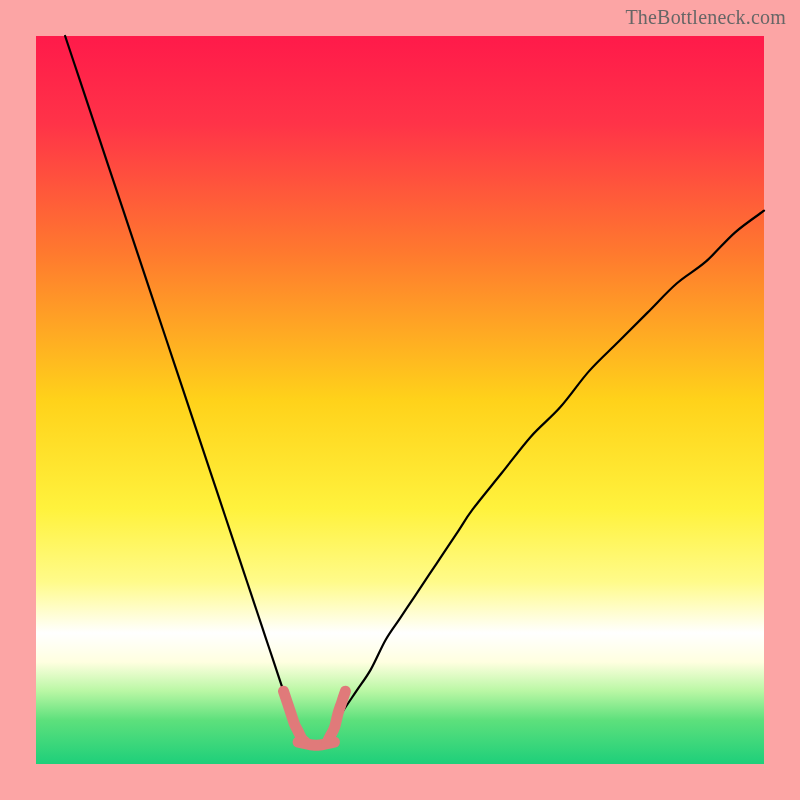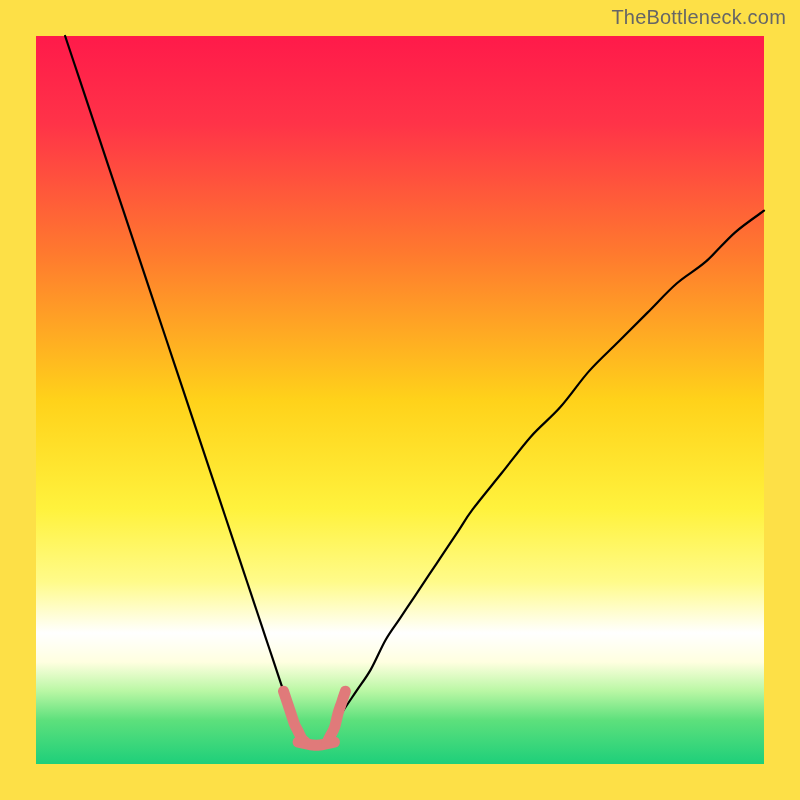--- a/index.html
+++ b/index.html
@@ -8,21 +8,22 @@
     width: 800px;
     height: 800px;
     background: #000;
     font-family: Arial, Helvetica, sans-serif;
     overflow: hidden;
   }
   .outer {
     position: relative;
     width: 800px;
     height: 800px;
-    background: #fde047;
+    background: #fca5a5;
+    font-family: Liberation Serif, serif;
   }
   .watermark {
     position: absolute;
     top: 6px;
     right: 14px;
     color: #666;
     font-size: 20px;
     font-weight: 500;
     letter-spacing: 0.2px;
     user-select: none;

